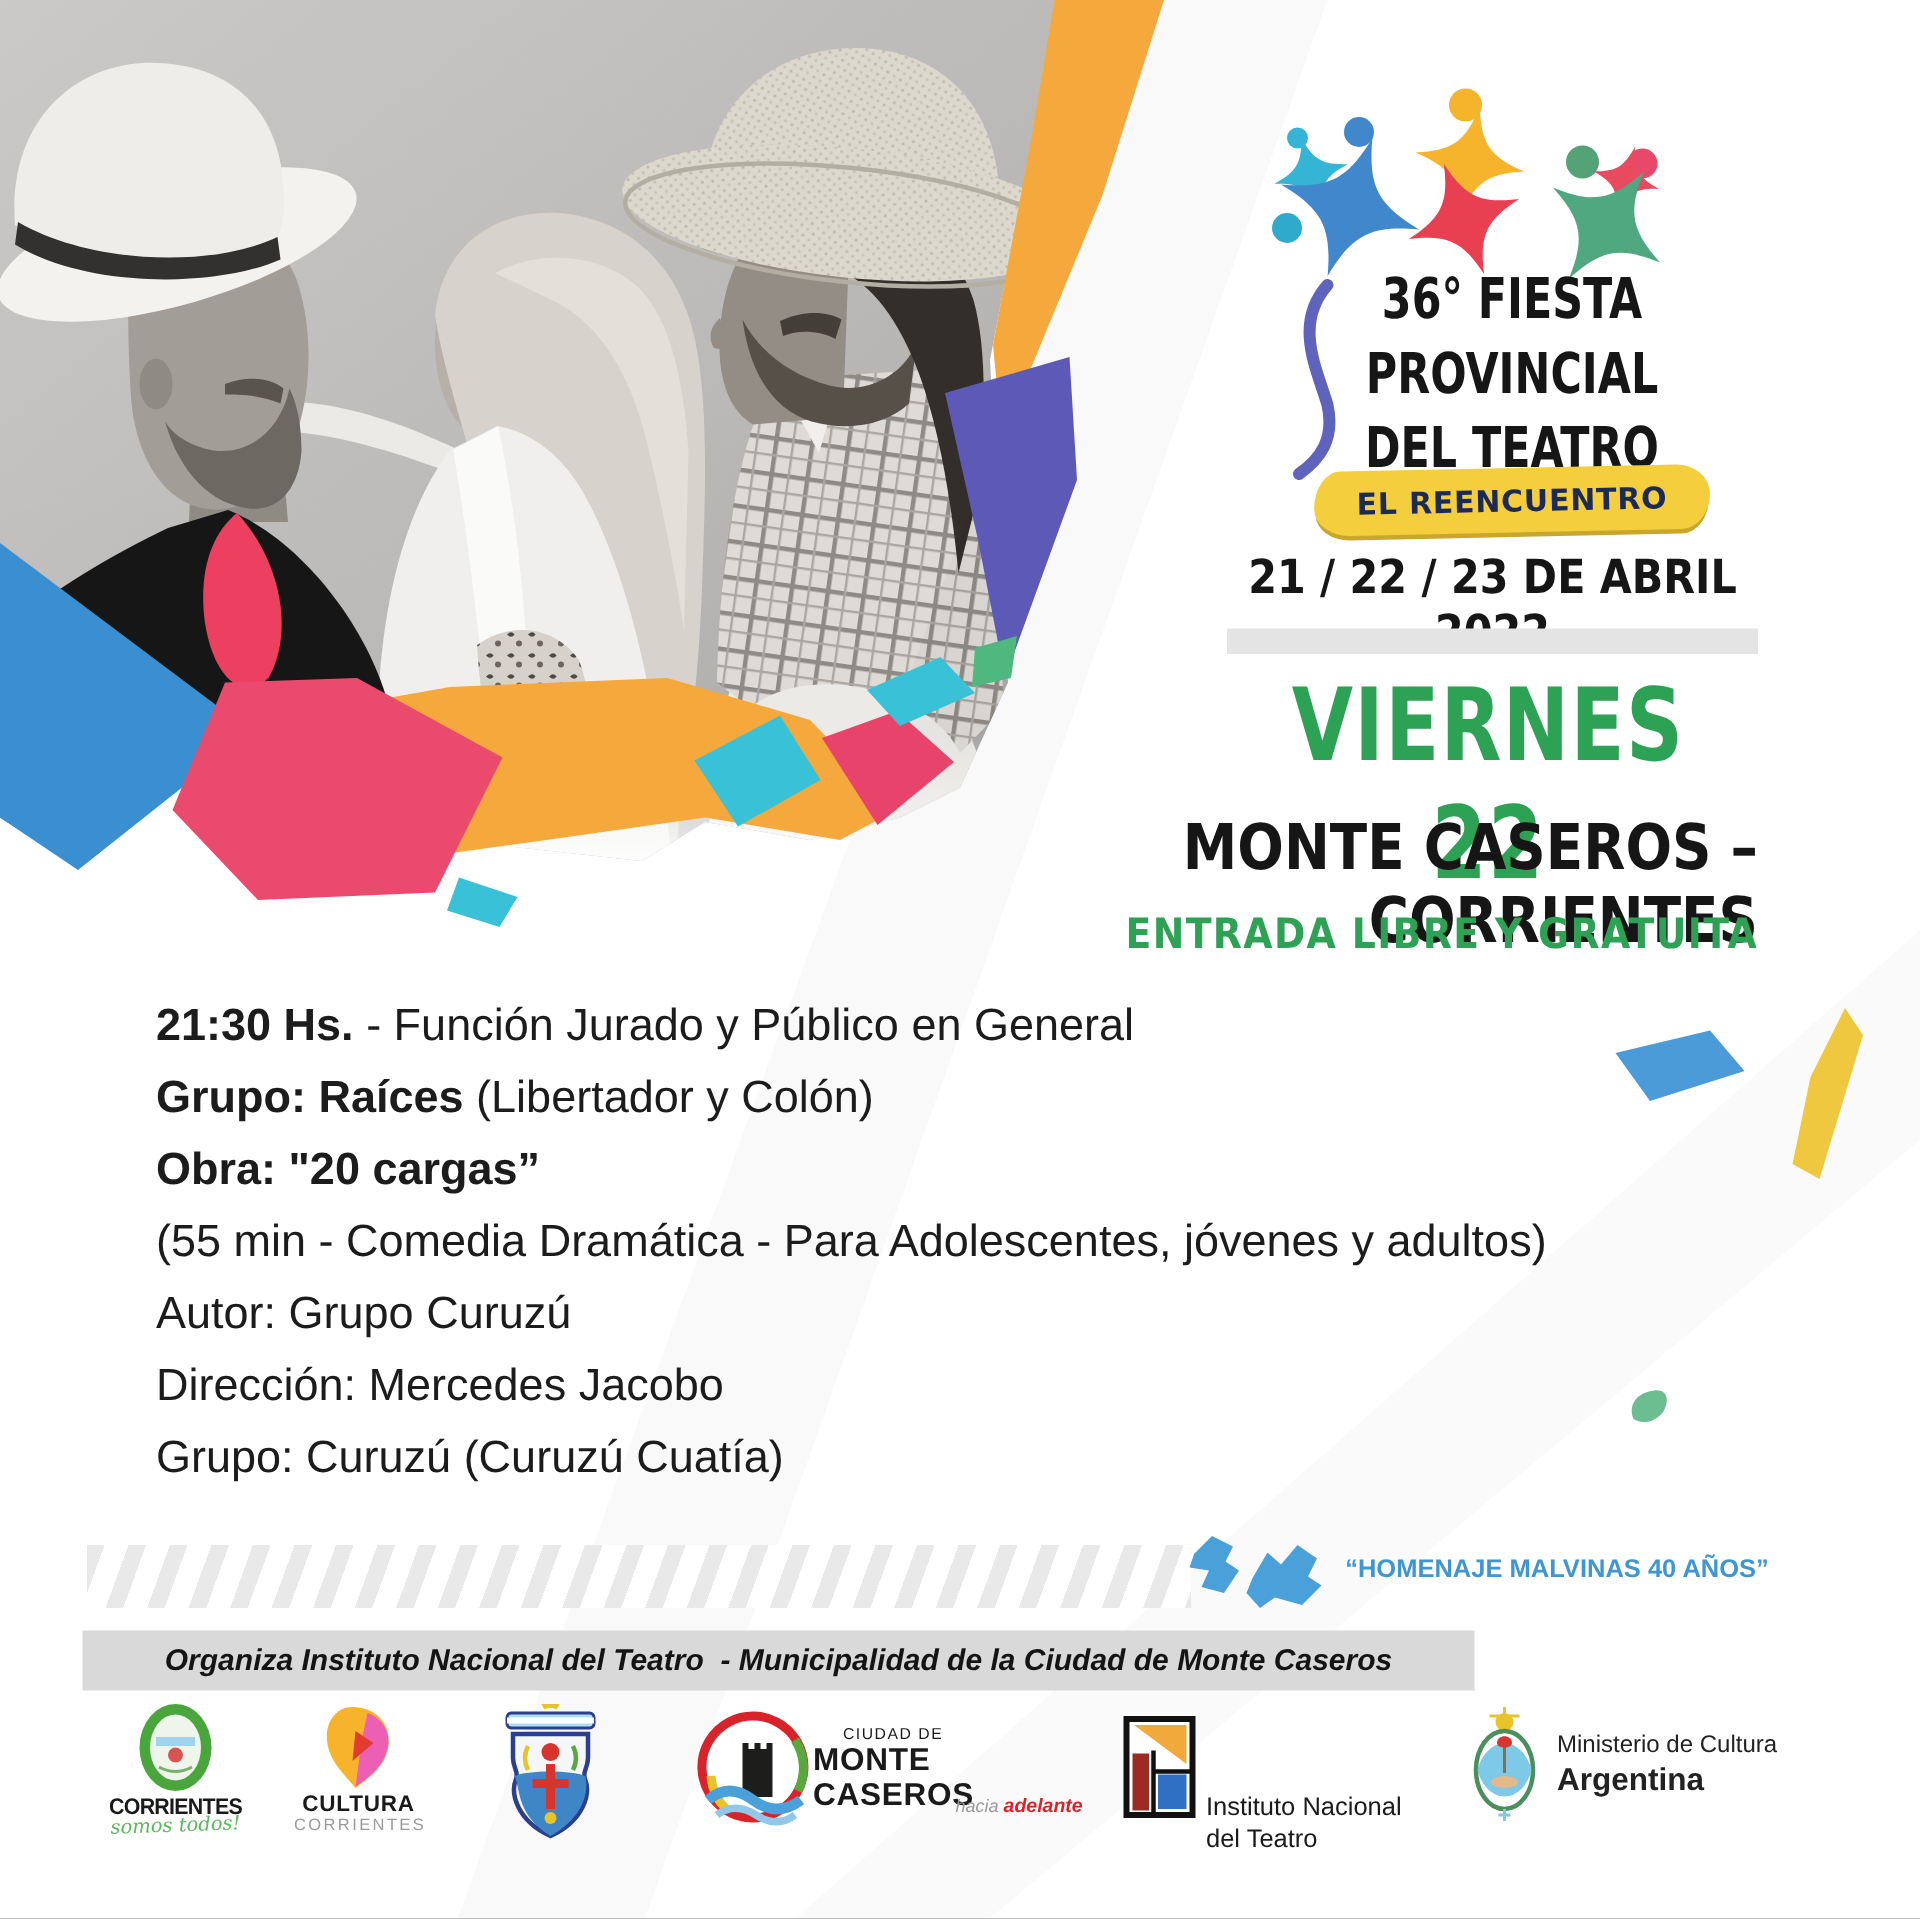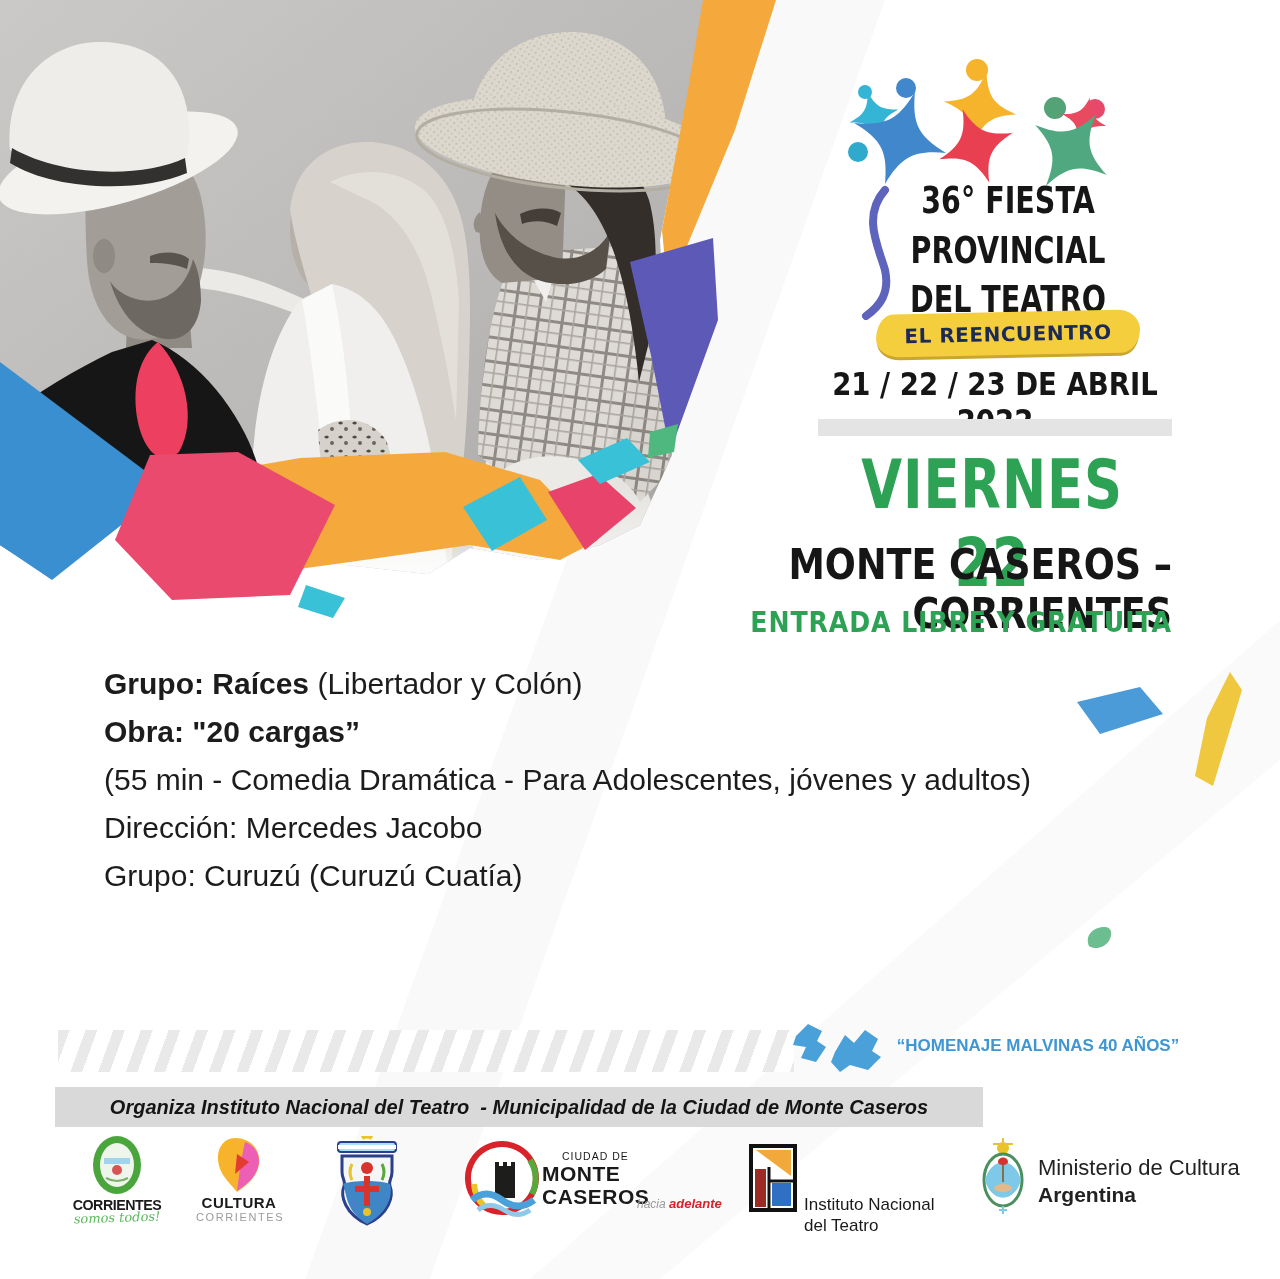--- a/index.html
+++ b/index.html
@@ -42,21 +42,21 @@
              transform:rotate(-2deg);margin-top:-3px;}
   .lg-cultura1{font-size:15px;font-weight:800;color:#1a1a1a;letter-spacing:.5px;}
   .lg-cultura2{font-size:11px;color:#9a9a9a;letter-spacing:1.6px;}
   .mc-text{position:absolute;left:542px;top:1150px;text-align:left;color:#1a1a1a;}
   .mc-pre{font-size:10.5px;letter-spacing:1px;font-weight:400;margin-left:20px;}
   .mc-big{font-size:21px;font-weight:800;line-height:23px;letter-spacing:.5px;}
   .mc-tag{position:absolute;left:637px;top:1196px;font-style:italic;font-size:12px;color:#999;}
   .mc-tag b{color:#d8232a;font-size:13px;}
   .int-text{position:absolute;left:804px;top:1158px;font-size:17px;line-height:21px;color:#1a1a1a;text-align:left;margin-top:36px;}
   .min-text{position:absolute;left:1038px;top:1155px;text-align:left;color:#222;}
-  .min1{font-size:22px;}
+  .min1{font-size:16px;}
   .min2{font-size:21px;font-weight:700;margin-top:2px;}
 </style>
 </head>
 <body>
 
 <div class="poster">
 
   <svg class="abs" style="left:0;top:0" width="712" height="580" viewBox="0 0 712 580">
     <defs>
       <linearGradient id="wall" x1="0" y1="0" x2="1" y2="1">
@@ -191,23 +191,25 @@
   </div>
 
   <div class="abs marker dates">21 / 22 / 23 DE ABRIL 2022</div>
   <div class="abs divider"></div>
 
   <div class="abs marker day">VIERNES 22</div>
   <div class="abs marker location">MONTE CASEROS – CORRIENTES</div>
   <div class="abs marker admission">ENTRADA LIBRE Y GRATUITA</div>
 
   <div class="abs details">
+    <div><b>21:30 Hs.</b><span> - Función Jurado y Público en General</span></div>
     <div><b>Grupo: Raíces</b><span> (Libertador y Colón)</span></div>
     <div><b>Obra: "20 cargas”</b><span></span></div>
     <div><b></b><span>(55 min - Comedia Dramática - Para Adolescentes, jóvenes y adultos)</span></div>
+    <div><b></b><span>Autor: Grupo Curuzú</span></div>
     <div><b></b><span>Dirección: Mercedes Jacobo</span></div>
     <div><b></b><span>Grupo: Curuzú (Curuzú Cuatía)</span></div>
   </div>
 
   <div class="abs stripes"></div>
   <svg class="abs" style="left:788px;top:1016px" width="100" height="66" viewBox="0 0 100 66">
     <path d="M8,20 L20,8 L34,15 L29,25 L38,31 L28,46 L13,42 L18,31 L5,29 Z" fill="#4AA0D8"></path>
     <path d="M47,36 L57,19 L66,27 L77,14 L90,23 L84,35 L93,41 L80,54 L62,49 L52,56 L43,46 Z" fill="#4AA0D8"></path>
   </svg>
   <div class="abs homage">“HOMENAJE MALVINAS 40 AÑOS”</div>

